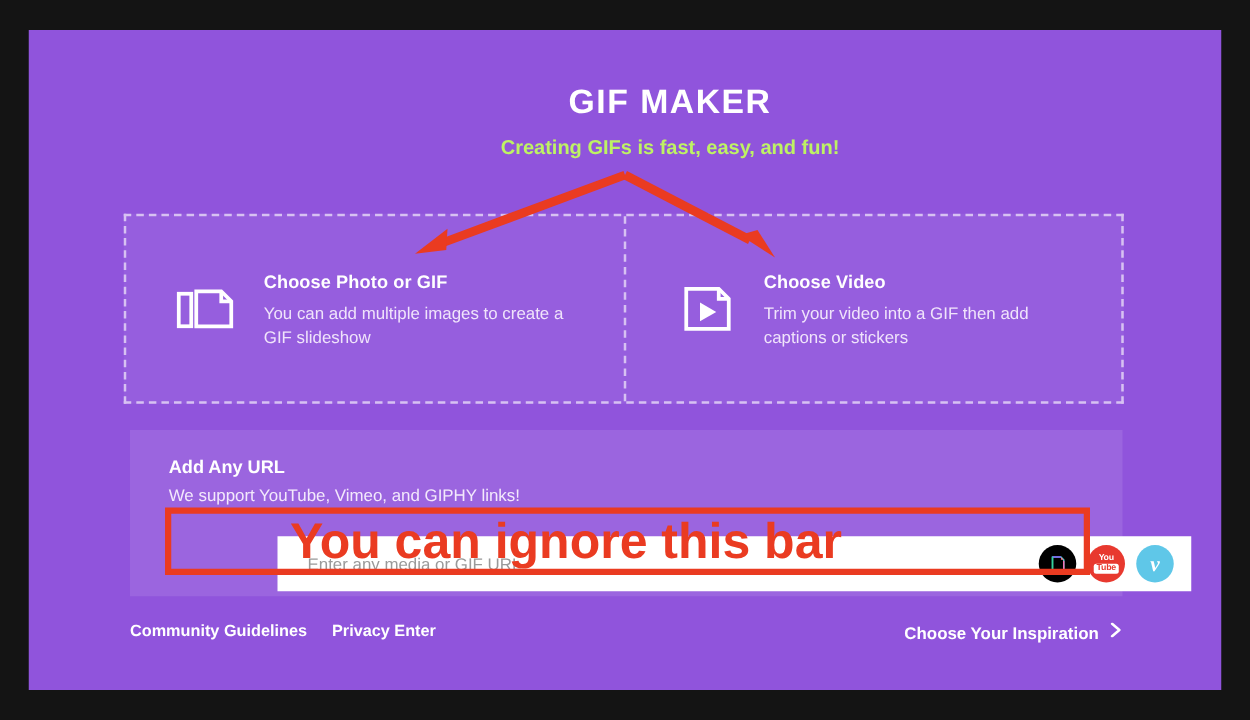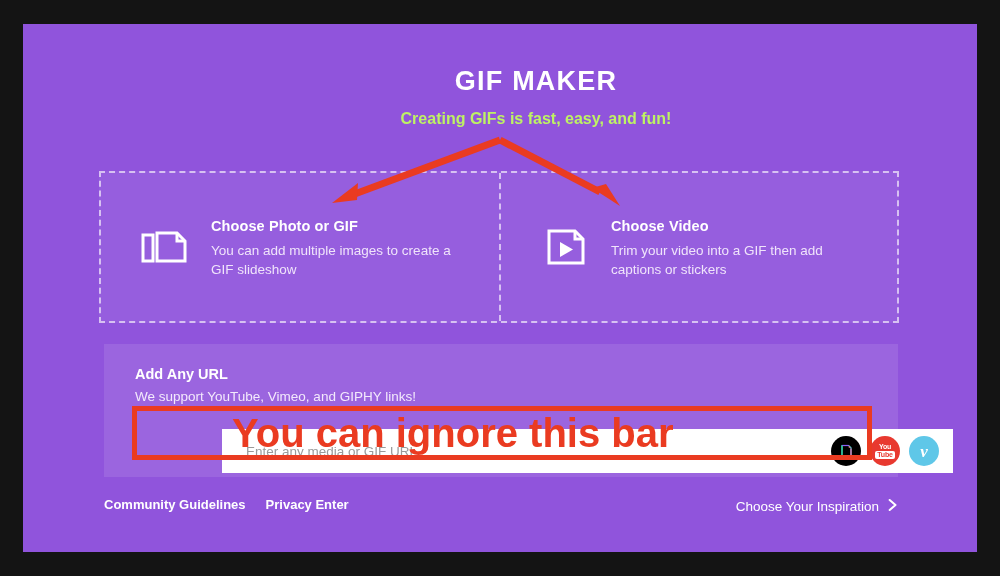--- a/index.html
+++ b/index.html
@@ -210,21 +210,21 @@
     right: 79px;
     top: 473px;
     display: flex;
     align-items: center;
     gap: 9px;
     cursor: pointer;
   }
   #inspiration-label {
     color: #ffffff;
     font-size: 13.5px;
-    font-weight: normal;
+    font-weight: bold;
   }
 
   
   #annotations {
     position: absolute;
     left: 0; top: 0;
     width: 1000px; height: 576px;
     pointer-events: none;
   }
   #ignore-box {

